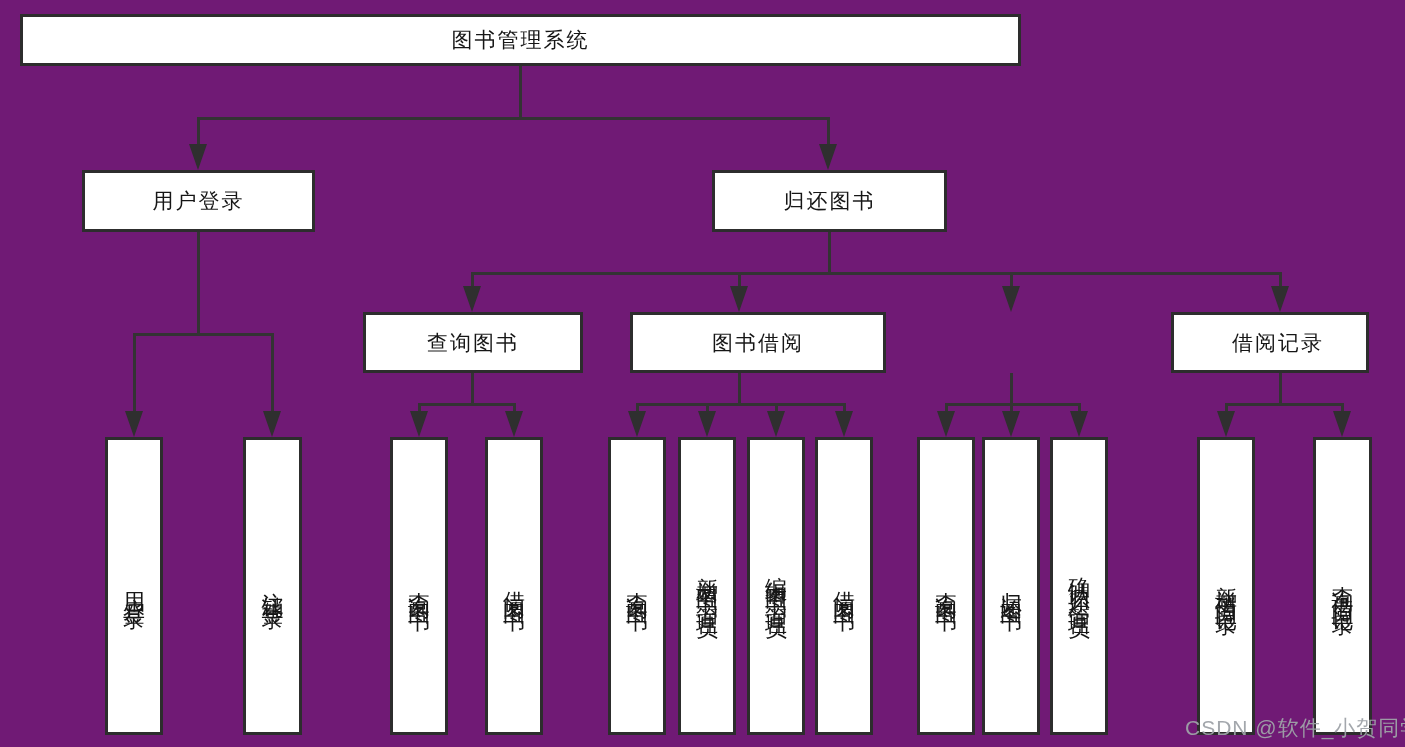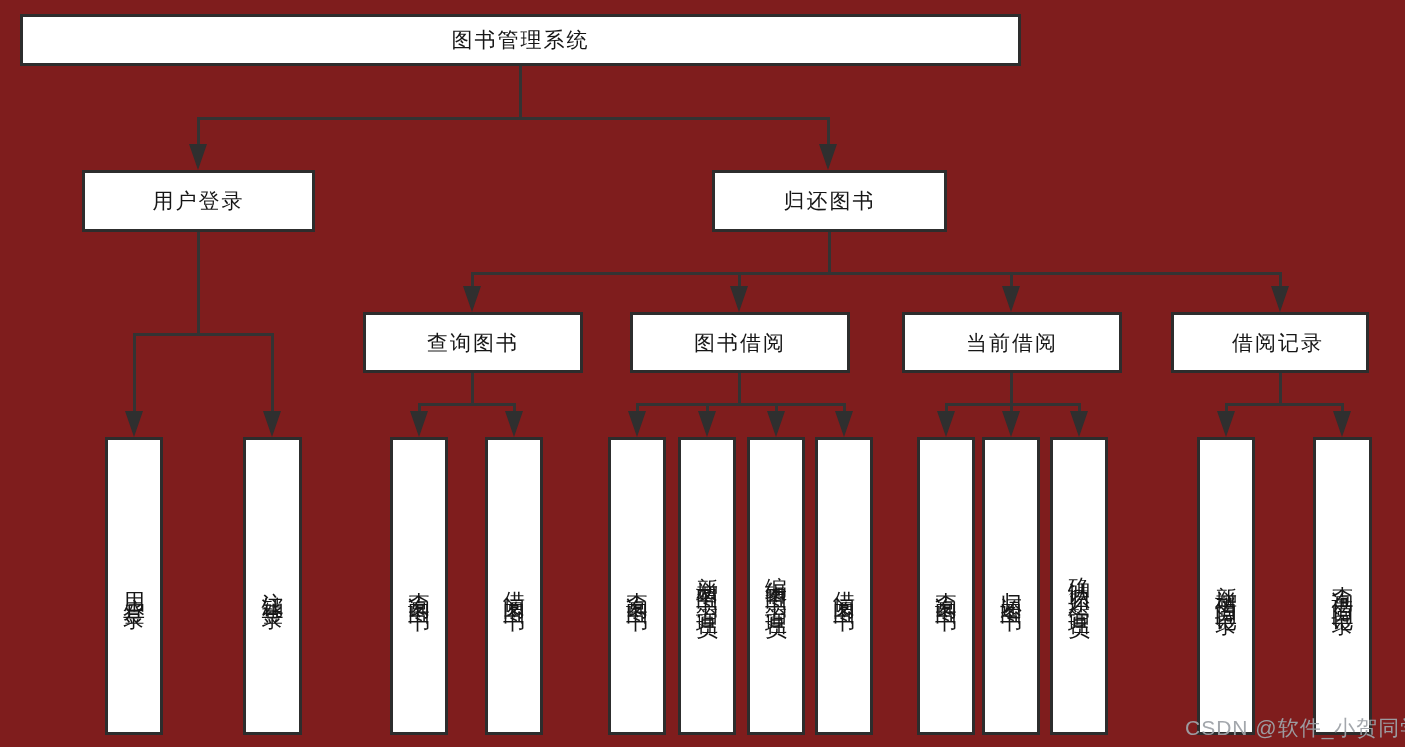--- a/index.html
+++ b/index.html
@@ -5,21 +5,21 @@
   html, body {
     margin: 0;
     padding: 0;
     background: #ffffff;
     font-family: "Liberation Sans", sans-serif;
   }
   .canvas {
     position: relative;
     width: 1405px;
     height: 747px;
-    background: #7f1d1d;
+    background: #701a75;
     overflow: hidden;
   }
   
   .box {
     position: absolute;
     box-sizing: border-box;
     border: 3px solid #2d2d2d;
     background: #ffffff;
     display: flex;
     align-items: center;
@@ -103,22 +103,21 @@
   <div class="vl" style="left:471px;top:274px;height:14px;"></div>
   <div class="vl" style="left:738px;top:274px;height:14px;"></div>
   <div class="vl" style="left:1010px;top:274px;height:14px;"></div>
   <div class="vl" style="left:1279px;top:274px;height:14px;"></div>
   <div class="arrow" style="left:463px;top:286px;"></div>
   <div class="arrow" style="left:730px;top:286px;"></div>
   <div class="arrow" style="left:1002px;top:286px;"></div>
   <div class="arrow" style="left:1271px;top:286px;"></div>
 
   <div class="box" style="left:363px;top:312px;width:220px;height:61px;">查询图书</div>
-  <div class="box" style="left:630px;top:312px;width:220px;height:61px;">图书借阅</div>
-  <div class="box" style="left:902px;top:312px;width:220px;height:61px;">当前借阅</div>
+  <div class="box" style="left:630px;top:312px;width:256px;height:61px;">图书借阅</div>
   <div class="box" style="left:1171px;top:312px;width:198px;height:61px;padding-left:16px;">借阅记录</div>
 
   <div class="vl" style="left:471px;top:373px;height:32px;"></div>
   <div class="hl" style="left:418px;top:403px;width:98px;"></div>
   <div class="vl" style="left:418px;top:405px;height:8px;"></div>
   <div class="vl" style="left:513px;top:405px;height:8px;"></div>
   <div class="arrow" style="left:410px;top:411px;"></div>
   <div class="arrow" style="left:505px;top:411px;"></div>
 
   <div class="box leaf" style="left:390px;top:437px;width:58px;height:298px;">

